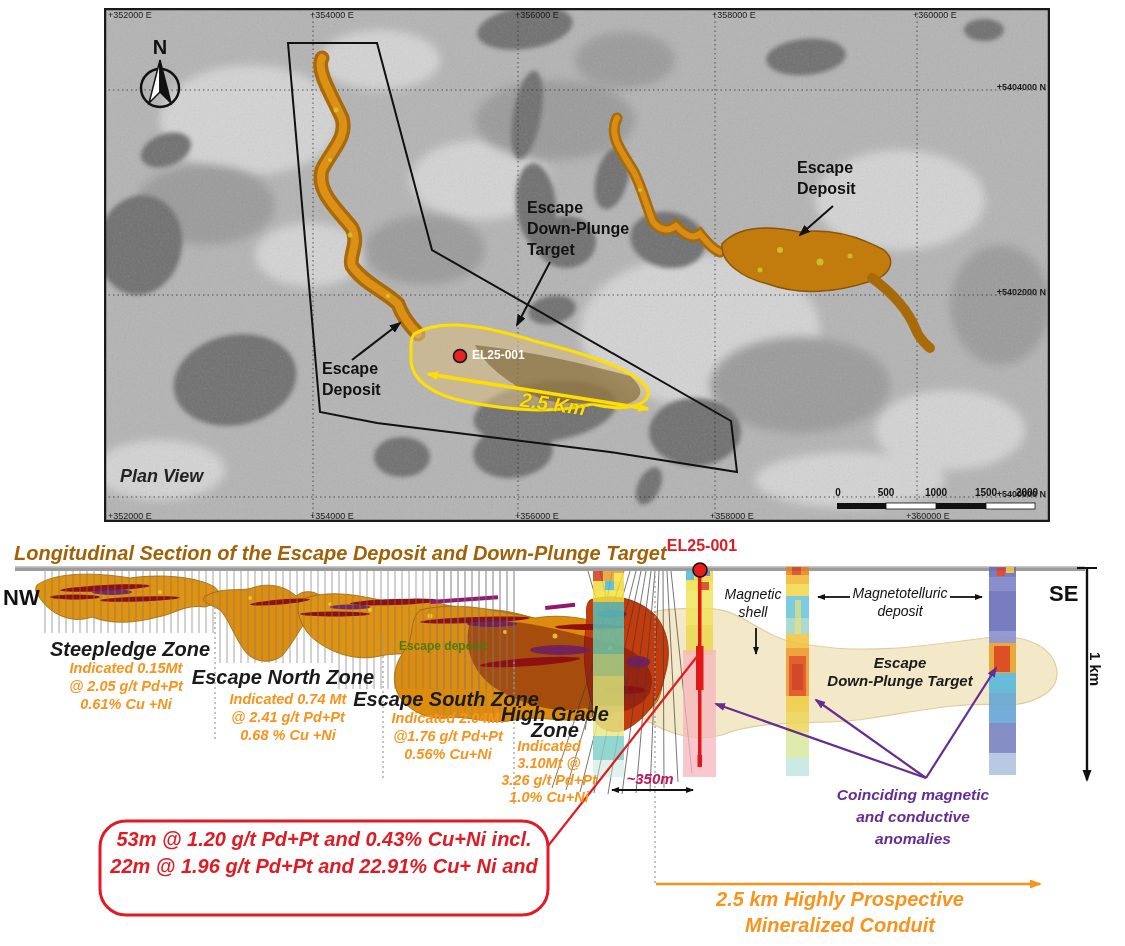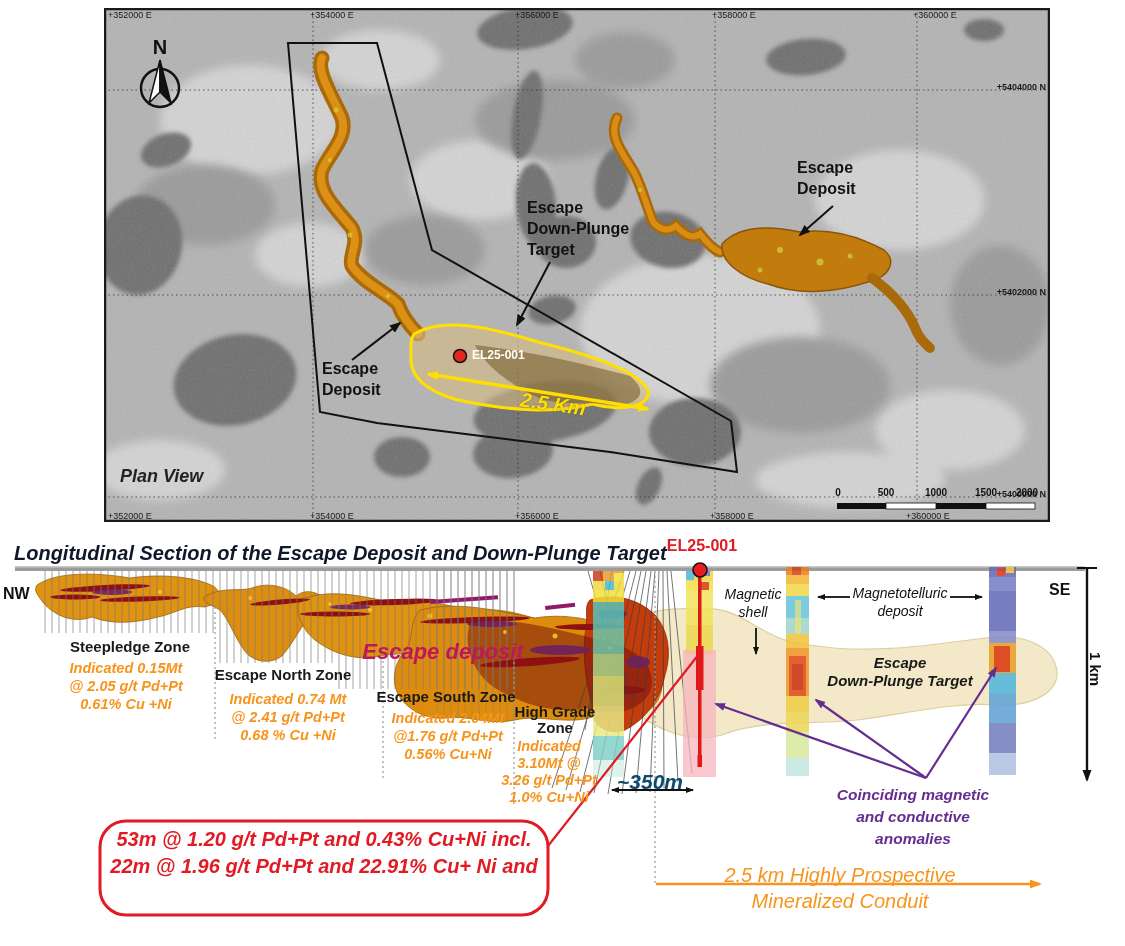--- a/index.html
+++ b/index.html
@@ -11,32 +11,32 @@
   .coord{font-size:9px;font-weight:400;color:#1a1a1a;letter-spacing:0;}
   .coordR{position:absolute;font-size:9px;font-weight:700;color:#1a1a1a;right:79px;text-align:right;}
   .mapLbl{font-size:16px;font-weight:800;line-height:21px;}
   .mapLbl div{white-space:nowrap;}
   .planView{font-size:18px;font-weight:800;font-style:italic;color:#222;text-align:center;}
   .elWhite{font-size:12px;font-weight:800;color:#ffffff;}
   .km25{font-size:20px;font-weight:800;font-style:italic;color:#ffdf00;
         text-shadow:0 0 2px rgba(0,0,0,.35);}
   .scaleTick{font-size:10px;font-weight:700;color:#111;}
   .nLetter{font-size:20px;font-weight:800;}
-  .secTitle{font-size:20px;font-weight:800;font-style:italic;color:#0f172a;}
-  .cardinal{font-size:16px;font-weight:800;}
+  .secTitle{font-size:20px;font-weight:800;font-style:italic;color:#a16207;}
+  .cardinal{font-size:22px;font-weight:800;}
   .elRed{font-size:16px;font-weight:800;color:#e01b24;}
-  .zoneName{font-size:15px;font-weight:800;color:#1a1a1a;}
+  .zoneName{font-size:20px;font-weight:800;font-style:italic;color:#1a1a1a;}
   .zoneLine{font-size:14.5px;font-weight:800;font-style:italic;color:#f7941d;}
-  .escDep{font-size:22px;font-weight:800;font-style:italic;color:#be185d;}
+  .escDep{font-size:12px;font-weight:800;color:#4d7c0f;}
   .ital{font-size:14px;font-style:italic;color:#111;}
   .dpLbl{font-size:15px;font-weight:800;font-style:italic;color:#1a1a1a;}
   .oneKm{font-size:15px;font-weight:800;color:#111;}
-  .d350{font-size:21px;font-weight:800;font-style:italic;color:#0c4a6e;}
+  .d350{font-size:15px;font-weight:800;font-style:italic;color:#be185d;}
   .purp{font-size:15.5px;font-weight:800;font-style:italic;color:#662d91;line-height:22px;}
-  .conduit{font-size:20px;font-weight:400;font-style:italic;color:#f7941d;line-height:26px;}
+  .conduit{font-size:20px;font-weight:700;font-style:italic;color:#f7941d;line-height:26px;margin-top:24px;}
   .redbox{position:absolute;left:100px;top:826px;width:448px;text-align:center;
           font-size:20px;font-weight:800;font-style:italic;color:#e01b24;line-height:26.5px;}
 </style>
 </head>
 <body>
 
 <div id="stage">
 
 <svg id="gfx" width="1125" height="946" viewBox="0 0 1125 946">
   <defs>

